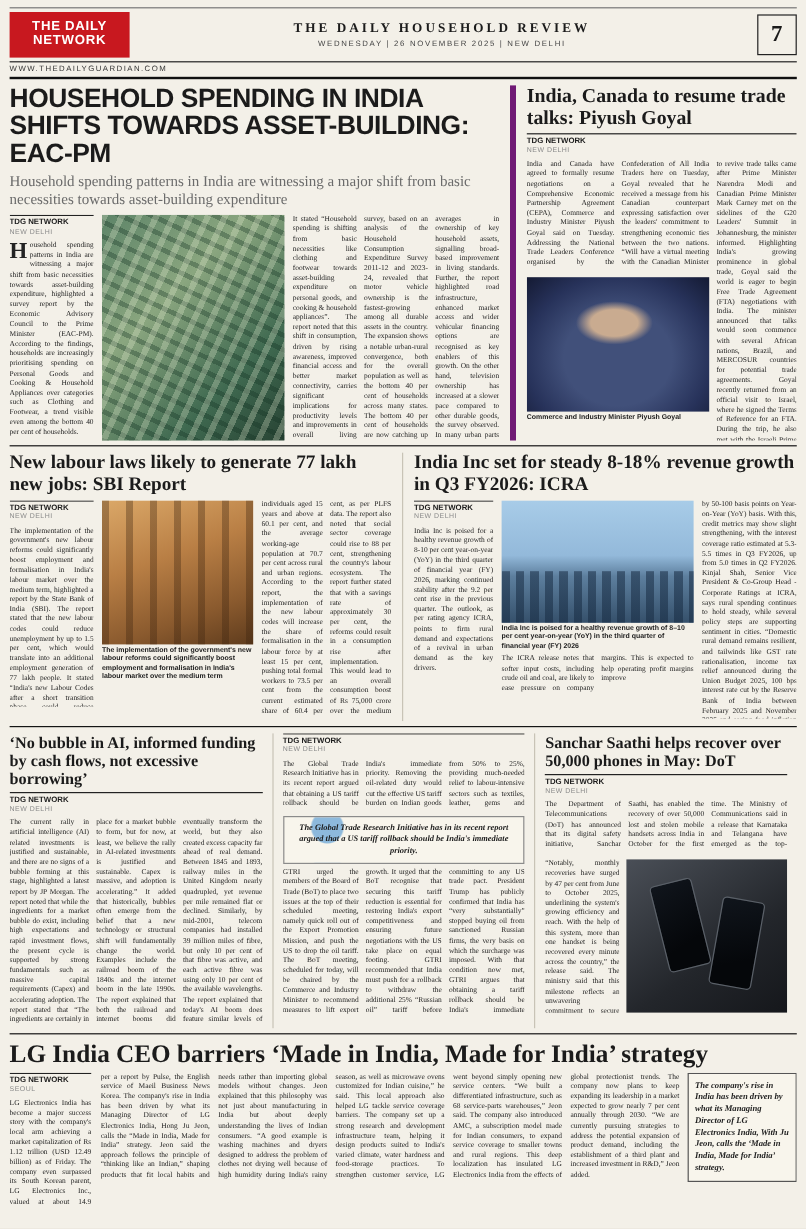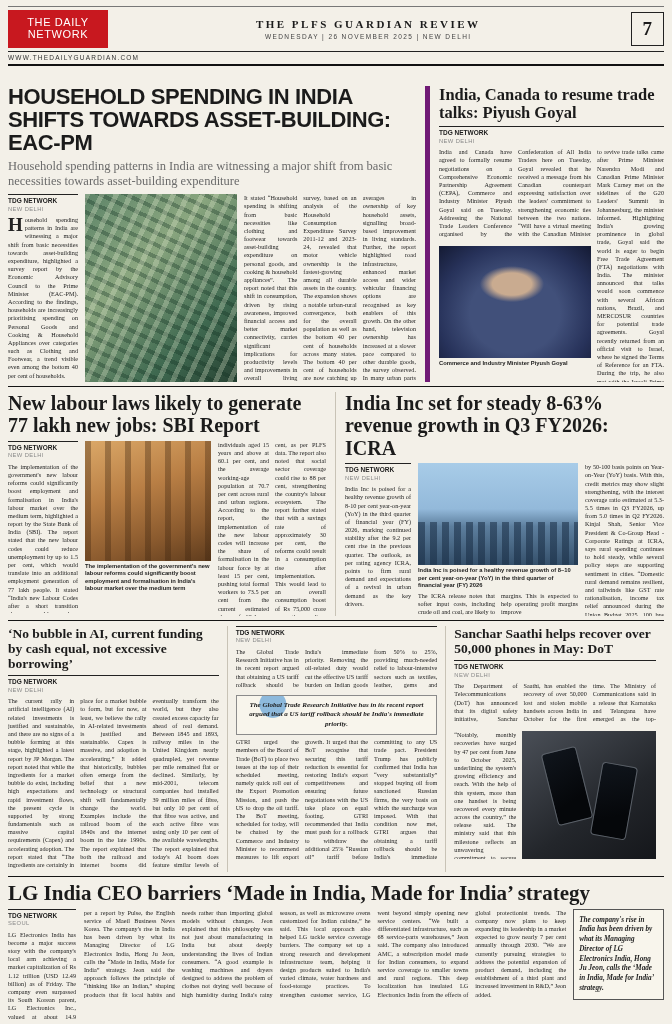--- a/index.html
+++ b/index.html
@@ -1,21 +1,21 @@
 <!DOCTYPE html>
 <html><head>
 <meta charset="utf-8">
 <style>
   *{margin:0;padding:0;box-sizing:border-box}
   html,body{width:672px;height:1024px;overflow:hidden;background:#dedacf}
   .page{width:672px;height:1024px;background:#f3f0e8;padding:6px 8px 4px;font-family:"Liberation Serif",serif;color:#1b1b1b}
 
   
   .masthead{display:flex;align-items:center;gap:10px;height:46px;border-top:1px solid #777;border-bottom:1px solid #222;padding:3px 0}
-  .logo{background:#c8181f;color:#fff;width:100px;height:38px;display:flex;flex-direction:column;justify-content:center;align-items:center;font-family:"Liberation Sans",sans-serif;font-weight:normal;font-size:11px;line-height:1.08;letter-spacing:.6px}
+  .logo{background:#c8181f;color:#fff;width:100px;height:38px;display:flex;flex-direction:column;justify-content:center;align-items:center;font-family:"Liberation Sans",sans-serif;font-weight:bold;font-size:11px;line-height:1.08;letter-spacing:.6px}
   .mast-center{flex:1;text-align:center}
   .review-title{font-size:11px;font-weight:bold;letter-spacing:2.5px}
   .date-line{font-size:6.5px;letter-spacing:1.4px;color:#444;margin-top:3px;font-family:"Liberation Sans",sans-serif}
   .section-title{font-size:29px;font-weight:bold;letter-spacing:1px;padding:0 14px;border-left:1px solid #222;border-right:1px solid #222;line-height:1.15}
   .pageno{font-size:19px;font-weight:bold;border:1.5px solid #222;padding:5px 11px;margin-left:2px}
   .web-row{display:flex;justify-content:space-between;align-items:center;padding:2px 0 3px;border-bottom:2.5px solid #111;font-family:"Liberation Sans",sans-serif;font-size:6.5px;letter-spacing:1.2px;color:#333}
 
   
   .band-rule{border-top:1.5px solid #151515;margin:4px 0 5px}
   .byline{font-family:"Liberation Sans",sans-serif;font-size:6.5px;font-weight:bold;border-top:1px solid #222;padding-top:2px;margin-bottom:3px;line-height:1.3}
@@ -47,21 +47,21 @@
   .a2-left{width:152px;flex:none;display:flex;flex-direction:column}
   .a2-left .bt{height:96px;flex:none}
   .goyal{height:112px;flex:none;margin-top:2px;
     background:
       radial-gradient(ellipse 34% 26% at 48% 34%,#c9ab90 0 38%,rgba(0,0,0,0) 62%),
       radial-gradient(ellipse at 50% 60%,#41507a 0 42%,#27325a 72%,#141a33 100%)}
   .a2-right{flex:1;height:100%}
 
   
   .band2{display:grid;grid-template-columns:318px 1fr;gap:9px;height:224px;overflow:hidden}
-  .h3{font-size:20px;font-weight:bold;line-height:1.12;margin-bottom:4px}
+  .h3{font-size:16px;font-weight:bold;line-height:1.12;margin-bottom:4px}
   .a3-body{display:flex;gap:7px;height:182px;overflow:hidden}
   .a3-col1{width:70px;flex:none}
   .a3-col1 .bt{height:150px}
   .a3-center{width:126px;flex:none}
   .construction{height:120px;
     background:
       repeating-linear-gradient(90deg,rgba(58,34,14,.35) 0 6px,rgba(0,0,0,0) 6px 20px),
       linear-gradient(160deg,#dba868 0%,#b97f45 40%,#8a5a2e 75%,#5f3c1d 100%)}
   .a3-right{flex:1;height:100%}
   .a4{border-left:1px solid #c8c3b6;padding-left:9px;overflow:hidden}
@@ -107,30 +107,30 @@
 <body>
 
 <div class="page">
 
   <header class="masthead">
     <div class="logo">
       <span>THE DAILY</span>
       <span>NETWORK</span>
     </div>
     <div class="mast-center">
-      <div class="review-title">THE PLFS GUARDIAN REVIEW</div>
+      <div class="review-title">THE DAILY HOUSEHOLD REVIEW</div>
       <div class="date-line">WEDNESDAY | 26 NOVEMBER 2025 | NEW DELHI</div>
     </div>
     <div class="pageno">7</div>
   </header>
   <div class="web-row">
     <span>WWW.THEDAILYGUARDIAN.COM</span>
   </div>
 
-  <section class="band1" style="margin-top:20px">
+  <section class="band1" style="margin-top:5px">
     <article>
       <h1 class="h1-main">HOUSEHOLD SPENDING IN INDIA SHIFTS TOWARDS ASSET-BUILDING: EAC-PM</h1>
       <p class="deck">Household spending patterns in India are witnessing a major shift from basic necessities towards asset-building expenditure</p>
       <div class="a1-body">
         <div class="a1-col1">
           <div class="byline">
             <span>TDG NETWORK</span>
             <span class="dateline">NEW DELHI</span>
           </div>
           <div class="bt dropcap">Household spending patterns in India are witnessing a major shift from basic necessities towards asset-building expenditure, highlighted a survey report by the Economic Advisory Council to the Prime Minister (EAC-PM). According to the findings, households are increasingly prioritising spending on Personal Goods and Cooking &amp; Household Appliances over categories such as Clothing and Footwear, a trend visible even among the bottom 40 per cent of households.</div>
@@ -172,21 +172,21 @@
         </div>
         <div class="a3-center">
           <div class="photo construction"></div>
           <div class="caption">The implementation of the government's new labour reforms could significantly boost employment and formalisation in India's labour market over the medium term</div>
         </div>
         <div class="a3-right bt cols-2">individuals aged 15 years and above at 60.1 per cent, and the average working-age population at 70.7 per cent across rural and urban regions. According to the report, the implementation of the new labour codes will increase the share of formalisation in the labour force by at least 15 per cent, pushing total formal workers to 73.5 per cent from the current estimated share of 60.4 per cent, as per PLFS data. The report also noted that social sector coverage could rise to 88 per cent, strengthening the country's labour ecosystem. The report further stated that with a savings rate of approximately 30 per cent, the reforms could result in a consumption rise after implementation. This would lead to an overall consumption boost of Rs 75,000 crore over the medium term, giving a major push to domestic spending and economic growth. SBI noted that around 44 crore people in India currently work in the unorganised sector, out of which nearly 31 crore workers are registered on the e-Shram portal.</div>
       </div>
     </article>
 
     <article class="a4">
-      <h2 class="h3">India Inc set for steady 8-63% revenue growth in Q3 FY2026: ICRA</h2>
+      <h2 class="h3">India Inc set for steady 8-18% revenue growth in Q3 FY2026: ICRA</h2>
       <div class="a4-body">
         <div class="a4-col1">
           <div class="byline">
             <span>TDG NETWORK</span>
             <span class="dateline">NEW DELHI</span>
           </div>
           <div class="bt">India Inc is poised for a healthy revenue growth of 8-10 per cent year-on-year (YoY) in the third quarter of financial year (FY) 2026, marking continued stability after the 9.2 per cent rise in the previous quarter. The outlook, as per rating agency ICRA, points to firm rural demand and expectations of a revival in urban demand as the key drivers.</div>
         </div>
         <div class="a4-center">
           <div class="photo skyline"></div>
@@ -195,21 +195,21 @@
         </div>
         <div class="a4-right bt">by 50-100 basis points on Year-on-Year (YoY) basis. With this, credit metrics may show slight strengthening, with the interest coverage ratio estimated at 5.3-5.5 times in Q3 FY2026, up from 5.0 times in Q2 FY2026. Kinjal Shah, Senior Vice President &amp; Co-Group Head - Corporate Ratings at ICRA, says rural spending continues to hold steady, while several policy steps are supporting sentiment in cities. “Domestic rural demand remains resilient, and tailwinds like GST rate rationalisation, income tax relief announced during the Union Budget 2025, 100 bps interest rate cut by the Reserve Bank of India between February 2025 and November 2025 and easing food inflation are expected to boost urban consumption,” she says. She also notes that geopolitical tensions and steep US tariffs are hurting exporting-linked sectors, including agro-chemicals, textiles, auto components, seafood, cut and polished diamonds and IT services.</div>
       </div>
     </article>
   </section>
 
   <div class="band-rule"></div>
 
   <section class="band3">
     <article>
-      <h2 class="h4">‘No bubble in AI, current funding by cash equal, not excessive borrowing’</h2>
+      <h2 class="h4">‘No bubble in AI, informed funding by cash flows, not excessive borrowing’</h2>
       <div class="byline">
         <span>TDG NETWORK</span>
         <span class="dateline">NEW DELHI</span>
       </div>
       <div class="a5-body bt cols-3">The current rally in artificial intelligence (AI) related investments is justified and sustainable, and there are no signs of a bubble forming at this stage, highlighted a latest report by JP Morgan. The report noted that while the ingredients for a market bubble do exist, including high expectations and rapid investment flows, the present cycle is supported by strong fundamentals such as massive capital requirements (Capex) and accelerating adoption. The report stated that “The ingredients are certainly in place for a market bubble to form, but for now, at least, we believe the rally in AI-related investments is justified and sustainable. Capex is massive, and adoption is accelerating.” It added that historically, bubbles often emerge from the belief that a new technology or structural shift will fundamentally change the world. Examples include the railroad boom of the 1840s and the internet boom in the late 1990s. The report explained that both the railroad and internet booms did eventually transform the world, but they also created excess capacity far ahead of real demand. Between 1845 and 1893, railway miles in the United Kingdom nearly quadrupled, yet revenue per mile remained flat or declined. Similarly, by mid-2001, telecom companies had installed 39 million miles of fibre, but only 10 per cent of that fibre was active, and each active fibre was using only 10 per cent of the available wavelengths. The report explained that today's AI boom does feature similar levels of rhetoric, optimism and large investments expected during a major technological shift. However, unlike past bubbles, there is currently no excess capacity. Data centre vacancy rates are at a record low of 1.6 per cent, and three-quarters of the data centre capacity under construction is already pre-leased.</div>
     </article>
 
     <article>
       <div class="byline">
         <span>TDG NETWORK</span>
@@ -244,18 +244,18 @@
     <div class="lg-body">
       <div class="lg-byline-col">
         <div class="byline">
           <span>TDG NETWORK</span>
           <span class="dateline">SEOUL</span>
         </div>
         <div class="bt">LG Electronics India has become a major success story with the company's local arm achieving a market capitalization of Rs 1.12 trillion (USD 12.49 billion) as of Friday. The company even surpassed its South Korean parent, LG Electronics Inc., valued at about 14.9 trillion won (USD 10.14 billion), as</div>
       </div>
       <div class="lg-cols bt cols-6">
         <span>per a report by Pulse, the English service of Maeil Business News Korea. The company's rise in India has been driven by what its Managing Director of LG Electronics India, Hong Ju Jeon, calls the “Made in India, Made for India” strategy. Jeon said the approach follows the principle of “thinking like an Indian,” shaping products that fit local habits and needs rather than importing global models without changes. Jeon explained that this philosophy was not just about manufacturing in India but about deeply understanding the lives of Indian consumers. “A good example is washing machines and dryers designed to address the problem of clothes not drying well because of high humidity during India's rainy season, as well as microwave ovens customized for Indian cuisine,” he said. This local approach also helped LG tackle service coverage barriers. The company set up a strong research and development infrastructure team, helping it design products suited to India's varied climate, water hardness and food-storage practices. To strengthen customer service, LG went beyond simply opening new service centers. “We built a differentiated infrastructure, such as 68 service-parts warehouses,” Jeon said. The company also introduced AMC, a subscription model made for Indian consumers, to expand service coverage to smaller towns and rural regions. This deep localization has insulated LG Electronics India from the effects of global protectionist trends. The company now plans to keep expanding its leadership in a market expected to grow nearly 7 per cent annually through 2030. “We are currently pursuing strategies to address the potential expansion of product demand, including the establishment of a third plant and increased investment in R&amp;D,” Jeon added.</span>
-        <span class="quote-box quote-lg" style="display:block">The company's rise in India has been driven by what its Managing Director of LG Electronics India, Hong Ju Jeon, calls the ‘Made in India, Made for India’ strategy.</span>
+        <span class="quote-box quote-lg" style="display:block">The company's rise in India has been driven by what its Managing Director of LG Electronics India, With Ju Jeon, calls the ‘Made in India, Made for India’ strategy.</span>
       </div>
     </div>
   </article>
 
 </div>
 
 </body></html>

